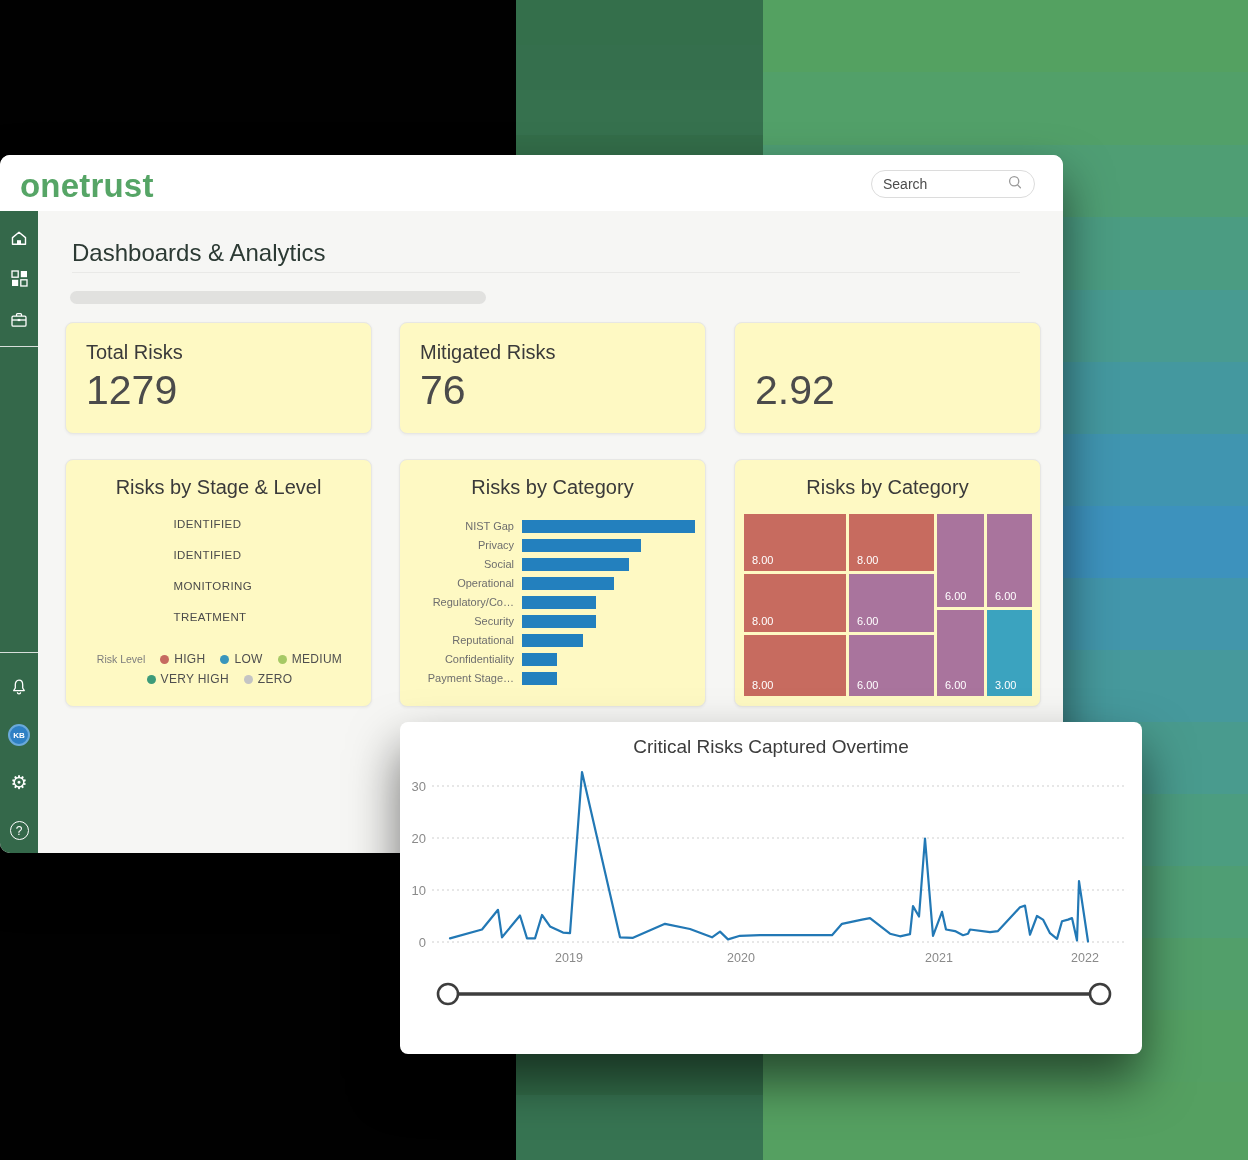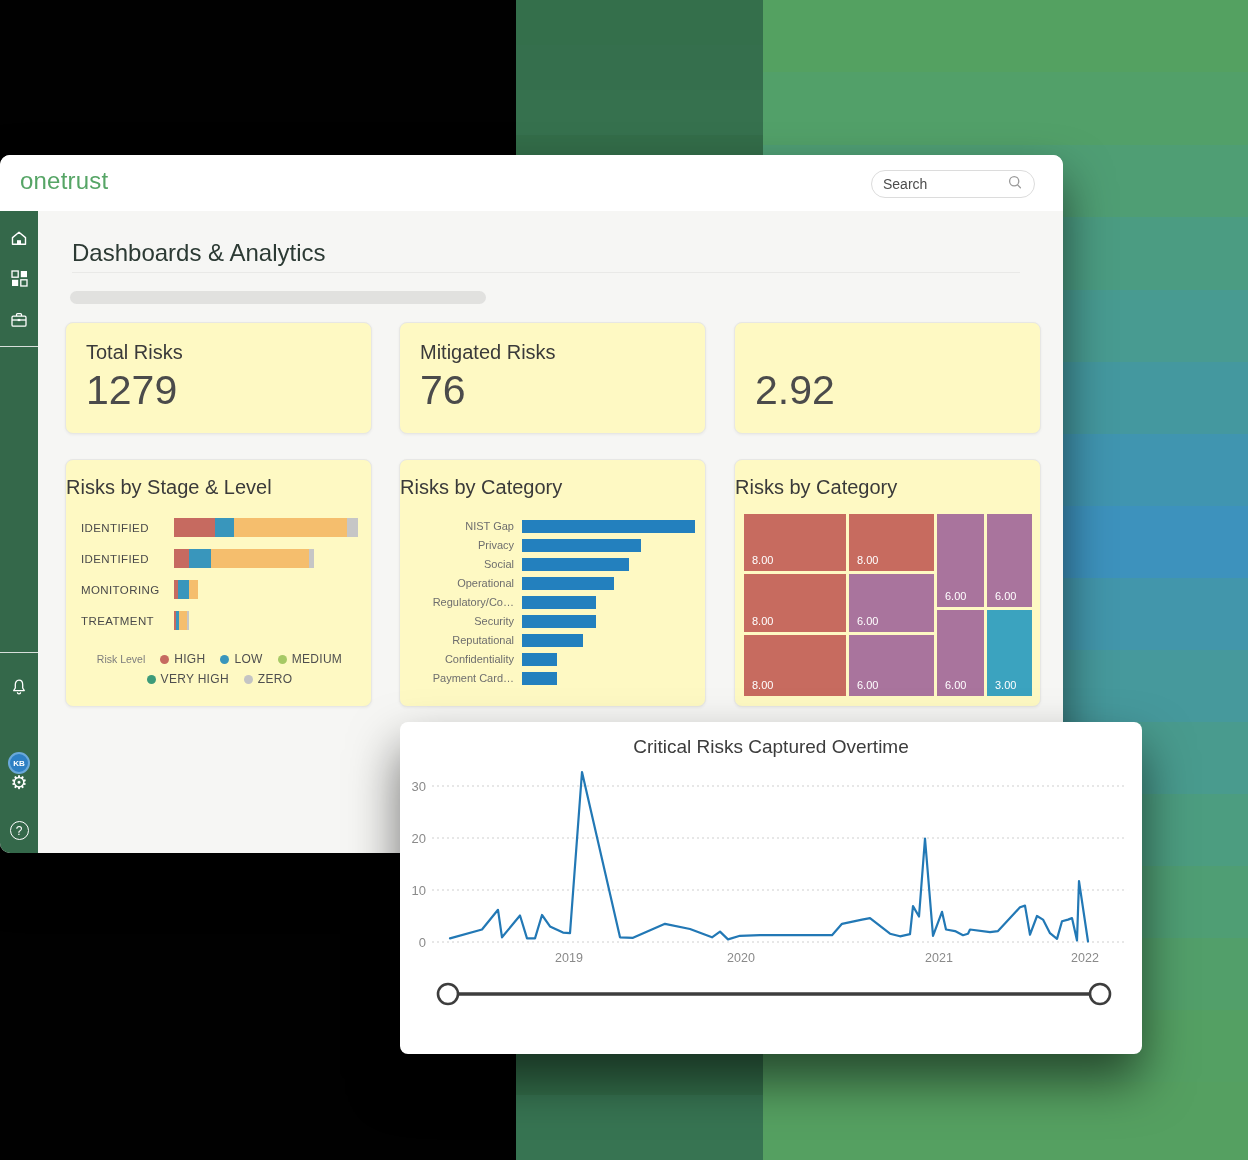--- a/index.html
+++ b/index.html
@@ -14,21 +14,21 @@
   .bg-right { position:absolute; left:763px; top:0; width:485px; height:1160px;
               background:linear-gradient(180deg,#54a161 0 72px,#52a069 72px 145px,#4f9e74 145px 217px,
                 #4b9c82 217px 290px,#489b91 290px 362px,#44989f 362px 434px,#4095b0 434px 506px,
                 #3d92bd 506px 578px,#4296ab 578px 650px,#46999c 650px 722px,#499b8e 722px 794px,
                 #4c9d80 794px 866px,#4f9e74 866px 938px,#529f6a 938px 1010px,#54a063 1010px 1082px,#55a061 1082px 1160px); }
 
   
   .window { position:absolute; left:0; top:155px; width:1063px; height:698px; background:#f6f6f4;
             border-radius:10px; box-shadow:0 24px 48px rgba(0,0,0,.55); }
   .header { position:absolute; left:0; top:0; width:100%; height:56px; background:#fff; border-radius:10px 10px 0 0; }
-  .logo { position:absolute; left:20px; top:12px; font-size:24px; font-weight:400; color:#56a566; letter-spacing:.2px; }
+  .logo { position:absolute; left:20px; top:12px; font-size:33px; font-weight:700; color:#56a566; letter-spacing:.2px; }
   .search { position:absolute; right:28px; top:15px; width:164px; height:28px; background:#fff; border:1px solid #dcdcdc;
             border-radius:15px; display:flex; align-items:center; justify-content:space-between; padding:0 11px; }
   .search .ph { font-size:14px; color:#4c4c4c; }
 
   
   .sidebar { position:absolute; left:0; top:56px; width:38px; height:642px; background:#34684a; border-radius:0 0 0 10px; }
   .sb-icon { position:absolute; left:0; width:38px; display:flex; justify-content:center; cursor:pointer; }
   .sb-div { position:absolute; left:0; width:38px; height:1px; background:rgba(245,245,245,.85); }
   .avatar { width:22px; height:22px; border-radius:50%; background:#2e80c4; border:2px solid #6aa9da; color:#fff;
             font-size:8px; font-weight:700; display:flex; align-items:center; justify-content:center; }
@@ -44,25 +44,25 @@
   .card { position:absolute; background:#fef9c3; border:1px solid #e7e7e5; border-radius:8px; box-shadow:0 1px 3px rgba(0,0,0,.05); }
   .kpi-1 { left:65px;  top:167px; width:307px; height:112px; }
   .kpi-2 { left:399px; top:167px; width:307px; height:112px; }
   .kpi-3 { left:734px; top:167px; width:307px; height:112px; }
   .kpi-label { position:absolute; left:20px; top:18px; font-size:20px; color:#3a3a3a; }
   .kpi-value { position:absolute; left:20px; top:44px; font-size:41px; color:#4b4b4b; }
 
   .chart-1 { left:65px;  top:304px; width:307px; height:248px; }
   .chart-2 { left:399px; top:304px; width:307px; height:248px; }
   .chart-3 { left:734px; top:304px; width:307px; height:248px; }
-  .chart-title { position:absolute; left:0; top:16px; width:100%; font-size:20px; color:#3a3a3a; }
+  .chart-title { position:absolute; left:0; top:16px; width:100%; text-align:center; font-size:20px; color:#3a3a3a; }
 
   
   .stack-rows { position:absolute; left:15px; top:58px; width:278px; }
-  .stack-row { display:flex; align-items:center; height:19px; margin-bottom:12px; }
+  .stack-row { display:flex; align-items:center; height:19px; margin-bottom:12px;flex-direction:column; }
   .stack-row .lbl { width:93px; font-size:11.5px; letter-spacing:.4px; color:#4a4a4a; }
   .stack-row .track { flex:1; height:19px; display:flex; }
   .seg { height:19px; }
   .legend { position:absolute; left:10px; top:192px; width:287px; display:flex; flex-wrap:wrap; justify-content:center;
             column-gap:15px; row-gap:6px; align-items:center; }
   .legend .cap { font-size:10.5px; color:#7d7d7d; }
   .leg-item { display:flex; align-items:center; gap:5px; font-size:12px; color:#4f4f4f; letter-spacing:.3px; }
   .dot { width:9px; height:9px; border-radius:50%; }
 
   
@@ -139,21 +139,21 @@
       <div class="sb-div" style="top:135px"></div>
       <div class="sb-div" style="top:441px"></div>
       <div class="sb-icon" style="top:466px">
         <span>
           <svg width="20" height="20" viewBox="0 0 20 20">
               <path d="M10 3.2 C7.4 3.2 6.3 5.3 6.3 7.8 L6.3 11 L4.7 13.6 H15.3 L13.7 11 L13.7 7.8 C13.7 5.3 12.6 3.2 10 3.2 Z" fill="none" stroke="#fff" stroke-width="1.3" stroke-linejoin="round"></path>
               <path d="M8.4 15.2 a1.6 1.6 0 0 0 3.2 0" fill="none" stroke="#fff" stroke-width="1.3"></path>
             </svg>
         </span>
       </div>
-      <div class="sb-icon" style="top:541px">
+      <div class="sb-icon" style="top:513px">
         <span class="avatar">KB</span>
       </div>
       <div class="sb-icon" style="top:562px">
         <span class="gear-glyph">⚙</span>
       </div>
       <div class="sb-icon" style="top:610px">
         <span class="help-circle">?</span>
       </div>
     </div>
 
@@ -282,21 +282,21 @@
               <div class="bar" style="width: 35%; background: rgb(35, 128, 190);"></div>
             </div>
           </div>
           <div class="hbar-row">
             <span class="lbl">Confidentiality</span>
             <div class="track">
               <div class="bar" style="width: 20%; background: rgb(35, 128, 190);"></div>
             </div>
           </div>
           <div class="hbar-row">
-            <span class="lbl">Payment Card…</span>
+            <span class="lbl">Payment Stage…</span>
             <div class="track">
               <div class="bar" style="width: 20%; background: rgb(35, 128, 190);"></div>
             </div>
           </div>
         </div>
     </div>
 
     <div class="card chart-3">
       <div class="chart-title">Risks by Category</div>
       <div class="treemap" id="treemap">

